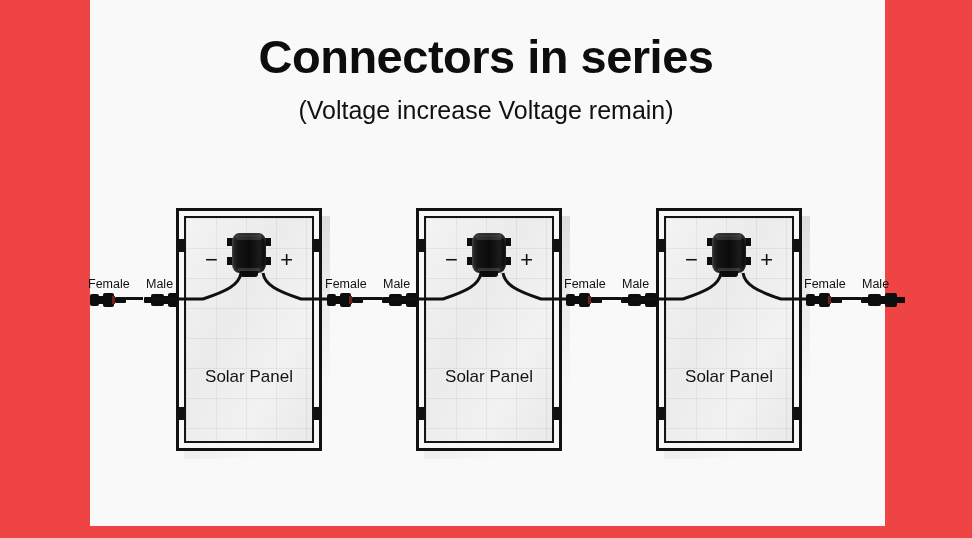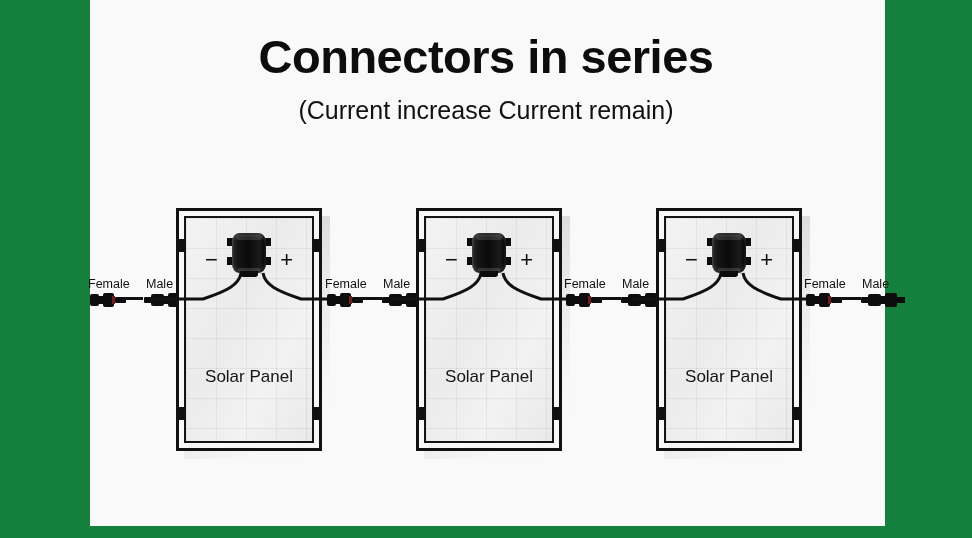--- a/index.html
+++ b/index.html
@@ -4,21 +4,21 @@
 <style>
   html, body {
     margin: 0;
     padding: 0;
     background: #ffffff;
   }
   #stage {
     position: relative;
     width: 972px;
     height: 538px;
-    background: #15803d;
+    background: #ef4444;
     overflow: hidden;
     font-family: "Liberation Sans", sans-serif;
   }
   
   #band {
     position: absolute;
     left: 90px;
     top: 0px;
     width: 795px;
     height: 526px;
@@ -211,21 +211,21 @@
   }
 </style>
 </head>
 <body>
 
 <div id="stage">
 
   <div id="band"></div>
 
   <div id="title">Connectors in series</div>
-  <div id="subtitle">(Current increase Current remain)</div>
+  <div id="subtitle">(Voltage increase Voltage remain)</div>
 
   <div class="conn-group" style="left:88px; width:106px;">
     <div class="conn-label" style="left:0px;">Female</div>
     <div class="conn-label" style="left:58px;">Male</div>
     <div class="conn female" style="left:2px;">
       <div class="cpart" style="left:0px; top:1px; width:9px; height:12px; border-radius:2px;"></div>
       <div class="cpart" style="left:9px; top:3px; width:4px; height:8px;"></div>
       <div class="cpart" style="left:13px; top:0px; width:11px; height:14px; border-radius:2px;"></div>
       <div class="cpart" style="left:22px; top:3px; width:3px; height:8px; background:#6d1f1f;"></div>
       <div class="cpart" style="left:25px; top:4px; width:11px; height:6px; border-radius:1px;"></div>

